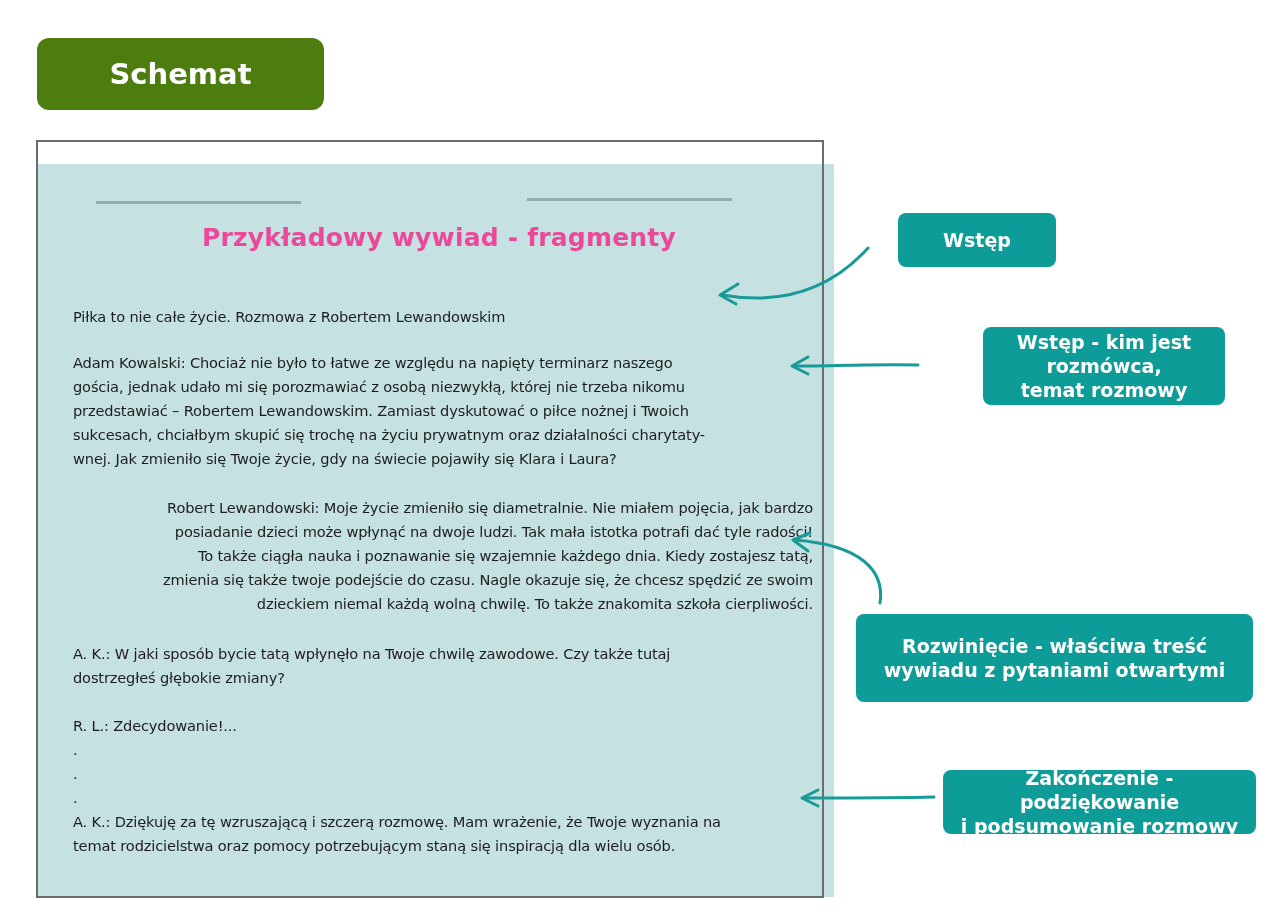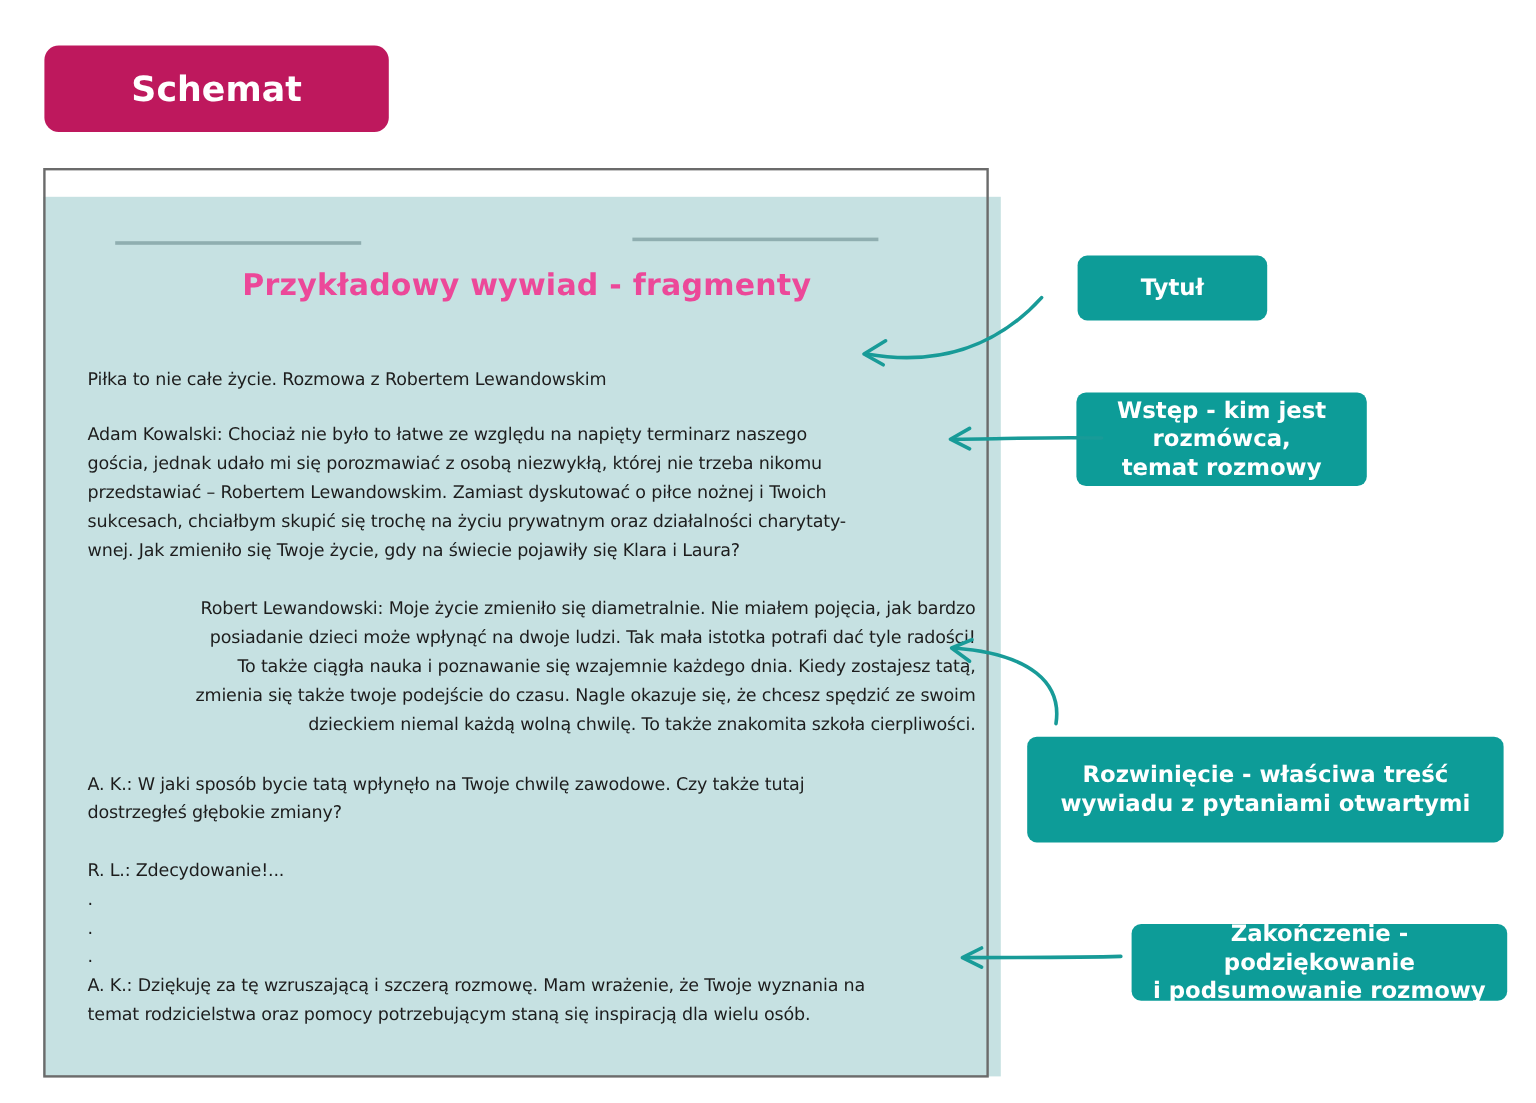--- a/index.html
+++ b/index.html
@@ -3,21 +3,21 @@
 <meta charset="utf-8">
 <style>
   html, body { margin: 0; padding: 0; }
   body {
     width: 1280px; height: 919px; position: relative; overflow: hidden;
     background: #ffffff;
     font-family: "DejaVu Sans", "Liberation Sans", sans-serif;
   }
   .header-badge {
     position: absolute; left: 37px; top: 38px; width: 287px; height: 72px;
-    background: #be185d; border-radius: 12px;
+    background: #4d7c0f; border-radius: 12px;
     display: flex; align-items: center; justify-content: center;
     color: #ffffff; font-weight: bold; font-size: 29px;
   }
   .panel-bg {
     position: absolute; left: 36px; top: 164px; width: 798px; height: 733px;
     background: #c6e1e2;
   }
   .panel-frame {
     position: absolute; left: 36px; top: 140px; width: 784px; height: 754px;
     border: 2.5px solid #6b6b6b; box-sizing: content-box;
@@ -72,23 +72,23 @@
 <div class="doc-text" style="top:618px;">A. K.: W jaki sposób bycie tatą wpłynęło na Twoje chwilę zawodowe. Czy także tutaj
 dostrzegłeś głębokie zmiany?</div>
 <div class="doc-text" style="top:690px;">R. L.: Zdecydowanie!...
 .
 .
 .
 A. K.: Dziękuję za tę wzruszającą i szczerą rozmowę. Mam wrażenie, że Twoje wyznania na
 temat rodzicielstwa oraz pomocy potrzebującym staną się inspiracją dla wielu osób.</div>
 
 <div class="label-box" style="left:898px; top:213px; width:158px; height:54px;">
-  <span>Tytuł</span>
+  <span>Wstęp</span>
 </div>
-<div class="label-box" style="left:897px; top:327px; width:242px; height:78px;">
+<div class="label-box" style="left:983px; top:327px; width:242px; height:78px;">
   <span>Wstęp - kim jest rozmówca,
 temat rozmowy</span>
 </div>
 <div class="label-box" style="left:856px; top:614px; width:397px; height:88px;">
   <span>Rozwinięcie - właściwa treść
 wywiadu z pytaniami otwartymi</span>
 </div>
 <div class="label-box" style="left:943px; top:770px; width:313px; height:64px;">
   <span>Zakończenie - podziękowanie
 i podsumowanie rozmowy</span>

